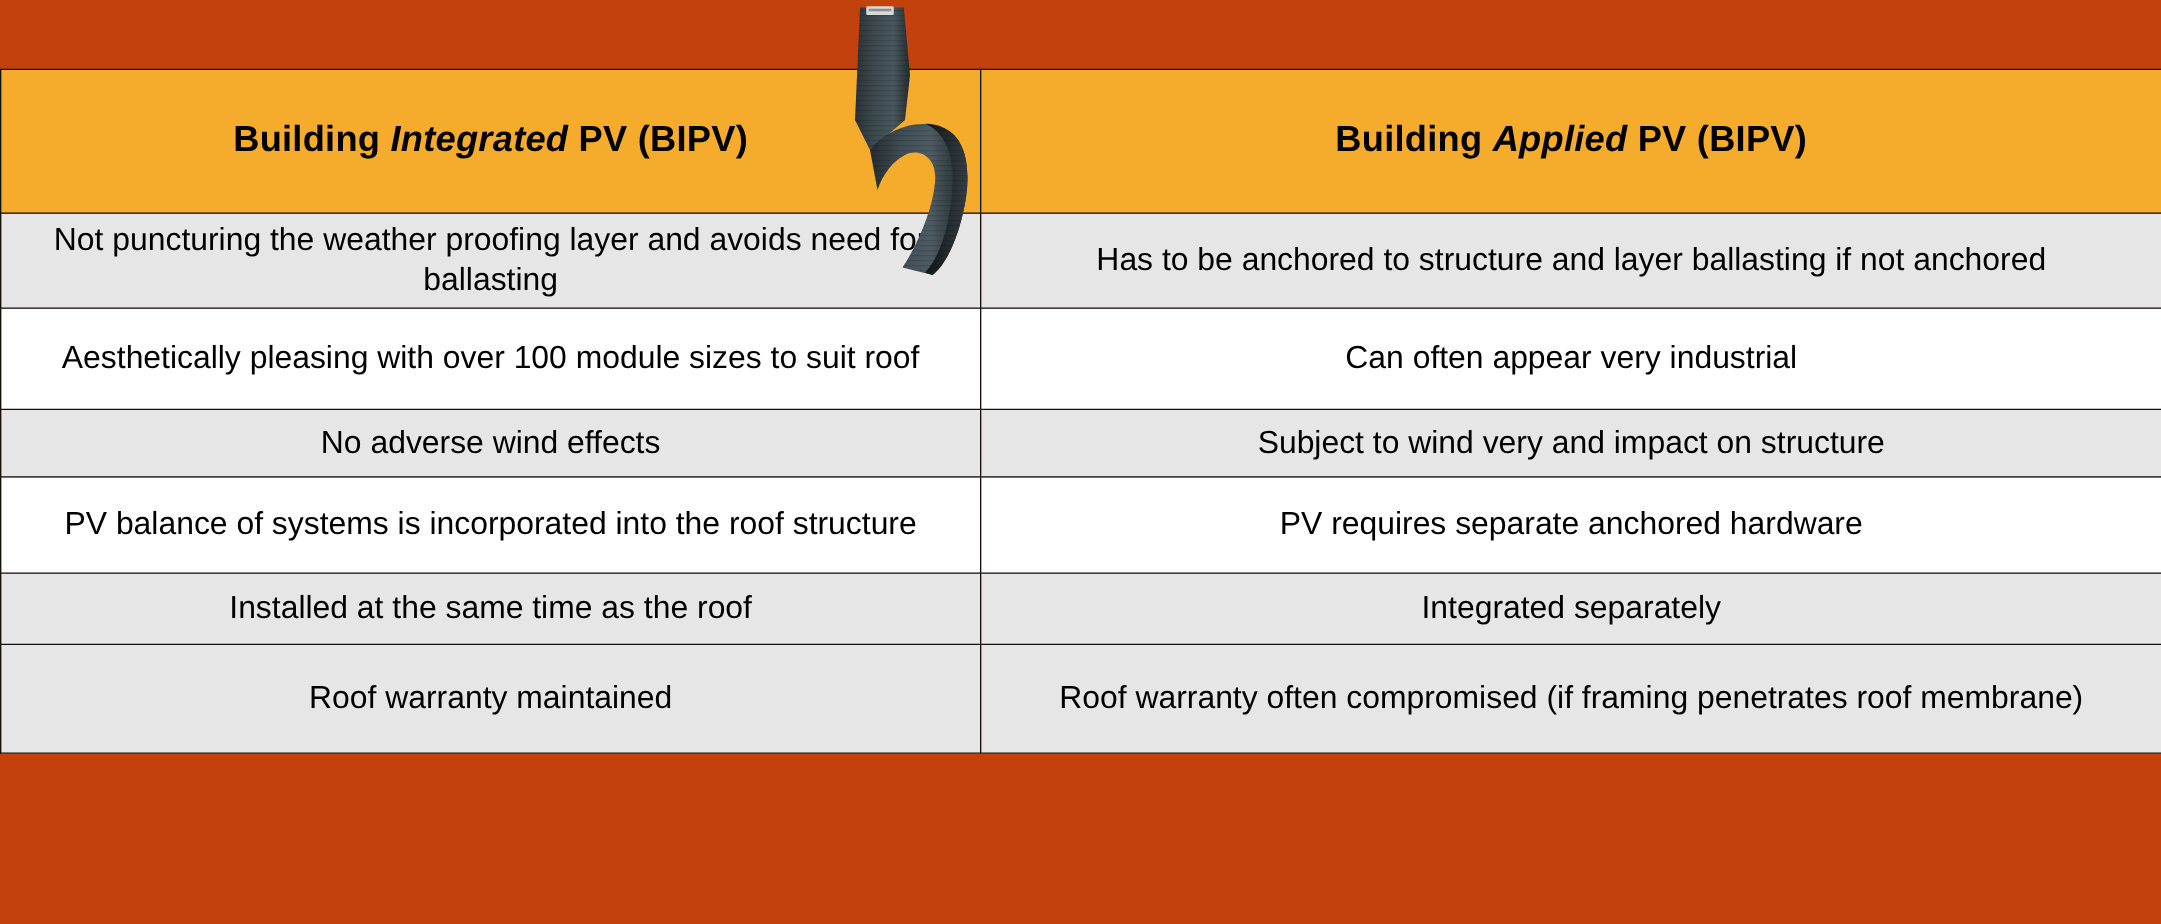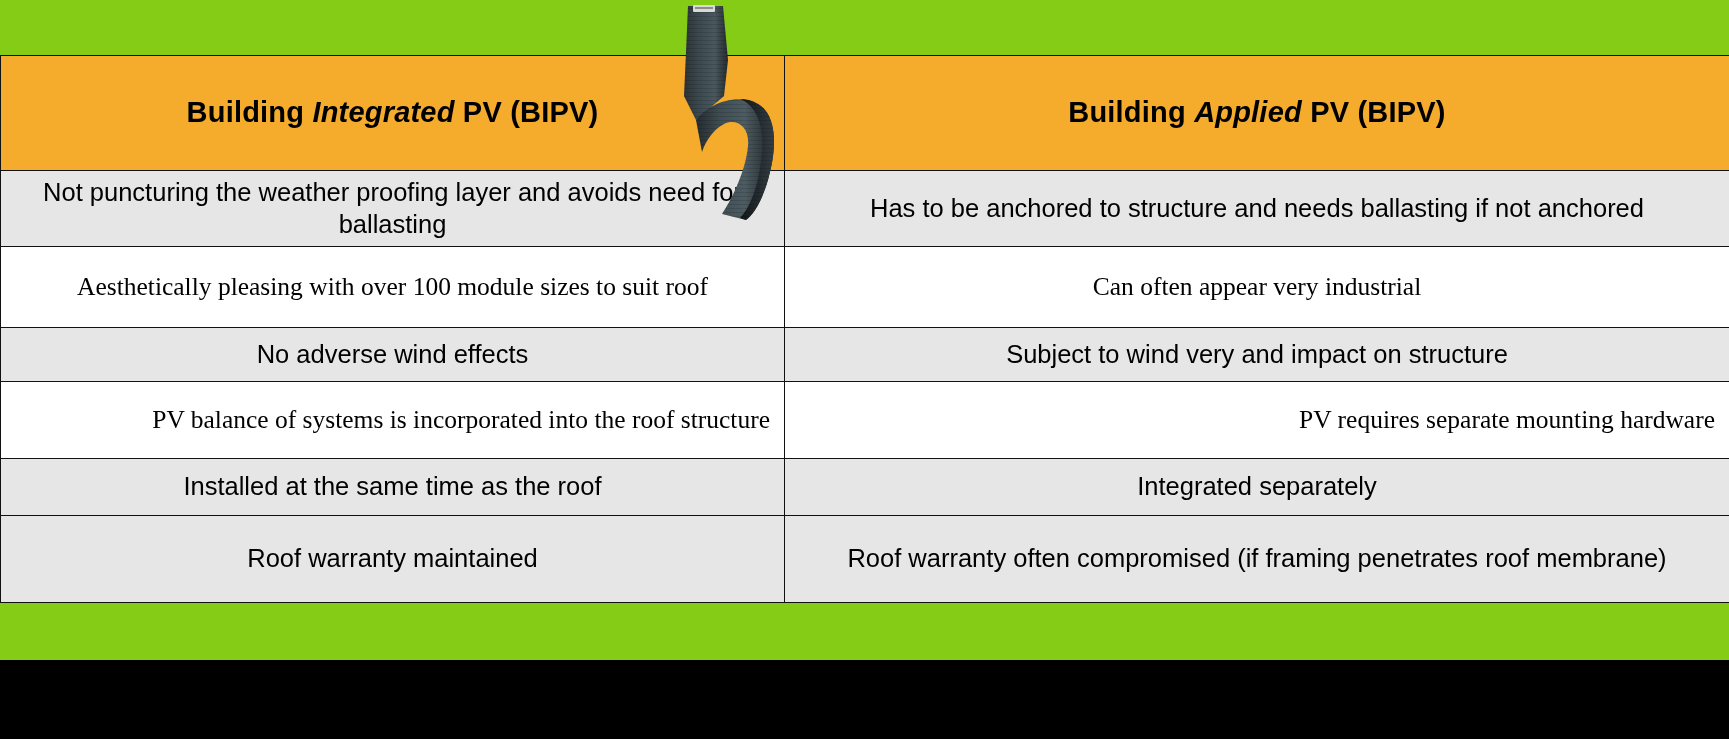--- a/index.html
+++ b/index.html
@@ -10,22 +10,22 @@
   body {
     width: 1729px;
     height: 739px;
     overflow: hidden;
     font-family: "Liberation Sans", sans-serif;
   }
 
   #slide {
     position: relative;
     width: 1729px;
-    height: 660px;
-    background: #84cc16;
+    height: 739px;
+    background: #c2410c;
   }
 
   
   .cmp-table {
     position: absolute;
     left: 0;
     top: 55px;
     width: 1729px;
     border-collapse: collapse;
     table-layout: fixed;
@@ -55,26 +55,26 @@
     font-style: italic;
     font-weight: bold;
   }
 
   .cmp-table tbody td {
     font-size: 25.5px;
     font-weight: normal;
   }
 
   tr.shade td { background: #E6E6E6; }
-  tr.plain td { background: #FFFFFF; font-family: Liberation Serif, serif; }
+  tr.plain td { background: #FFFFFF; }
 
   tr.r1 td { height: 75px; }
   tr.r2 td { height: 80px; }
   tr.r3 td { height: 53px; }
-  tr.r4 td { height: 76px; text-align: right; }
+  tr.r4 td { height: 76px; }
   tr.r5 td { height: 56px; margin-top: 32px; }
   tr.r6 td { height: 78px; }
   tr.r7 td { height: 86px; }
 
   
   .pv-module {
     position: absolute;
     left: 666px;
     top: 0px;
     width: 122px;
@@ -94,33 +94,33 @@
     </colgroup>
     <thead>
       <tr>
         <th><span>Building </span><em>Integrated</em><span> PV (BIPV)</span></th>
         <th><span>Building </span><em>Applied</em><span> PV (BIPV)</span></th>
       </tr>
     </thead>
     <tbody>
       <tr class="shade r1">
         <td>Not puncturing the weather proofing layer and avoids need for ballasting</td>
-        <td>Has to be anchored to structure and needs ballasting if not anchored</td>
+        <td>Has to be anchored to structure and layer ballasting if not anchored</td>
       </tr>
       <tr class="plain r2">
         <td>Aesthetically pleasing with over 100 module sizes to suit roof</td>
         <td>Can often appear very industrial</td>
       </tr>
       <tr class="shade r3">
         <td>No adverse wind effects</td>
         <td>Subject to wind very and impact on structure</td>
       </tr>
       <tr class="plain r4">
         <td>PV balance of systems is incorporated into the roof structure</td>
-        <td>PV requires separate mounting hardware</td>
+        <td>PV requires separate anchored hardware</td>
       </tr>
       <tr class="shade r5">
         <td>Installed at the same time as the roof</td>
         <td>Integrated separately</td>
       </tr>
       <tr class="shade r7">
         <td>Roof warranty maintained</td>
         <td>Roof warranty often compromised (if framing penetrates roof membrane)</td>
       </tr>
     </tbody>

